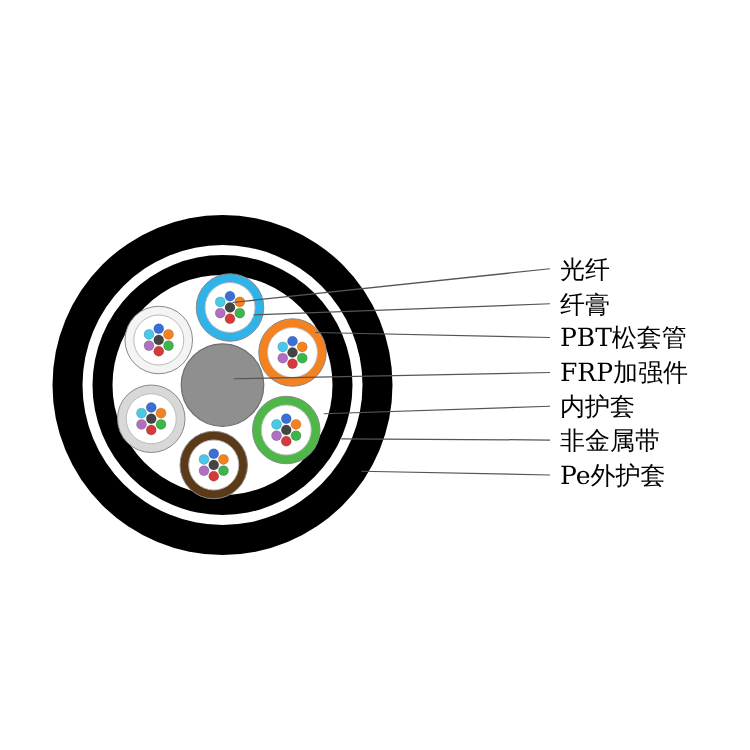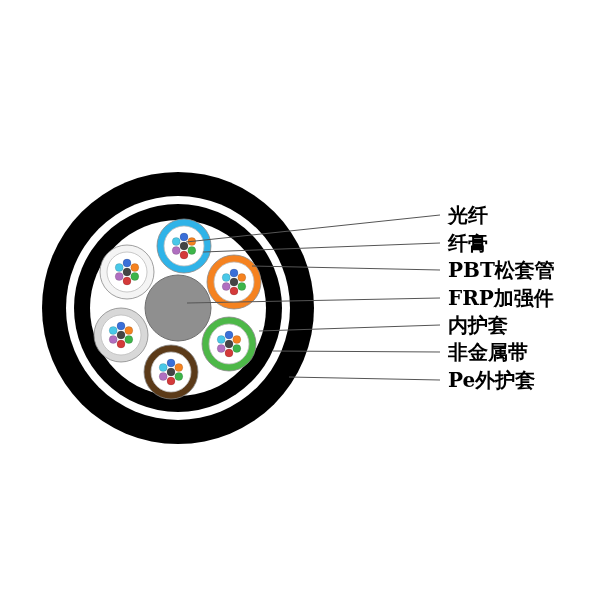--- a/index.html
+++ b/index.html
@@ -7,21 +7,20 @@
     padding: 0;
     background: #ffffff;
   }
   .canvas {
     position: relative;
     width: 600px;
     height: 600px;
     background: #ffffff;
     overflow: hidden;
     font-family: "DejaVu Serif", "Liberation Serif", serif;
-    font-weight: bold;
   }
   svg {
     position: absolute;
     left: 0;
     top: 0;
     display: block;
   }
   text.diagram-label {
     font-family: "DejaVu Serif", "Liberation Serif", serif;
     font-size: 20px;

